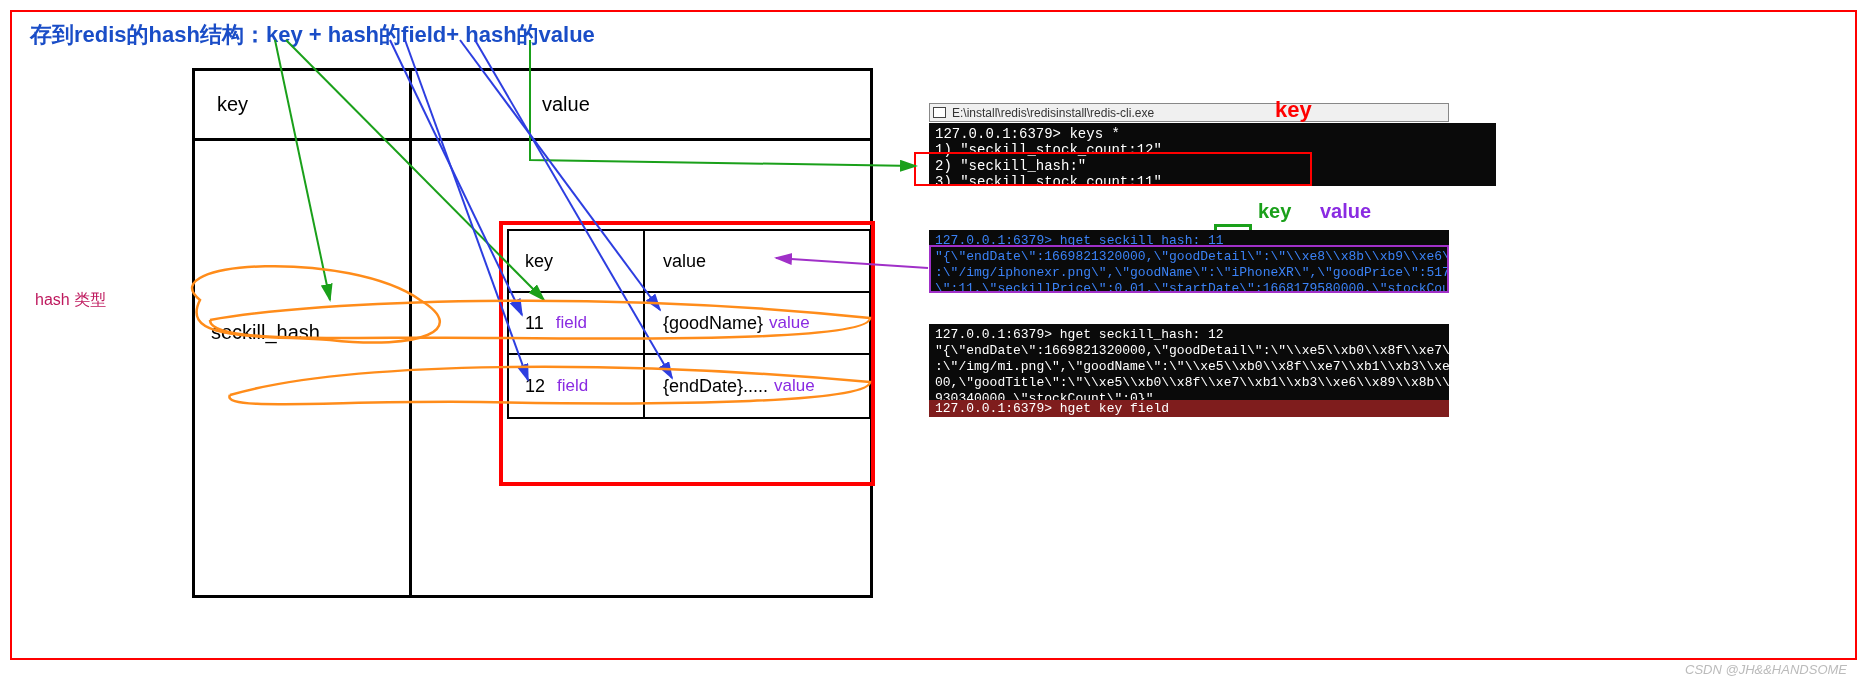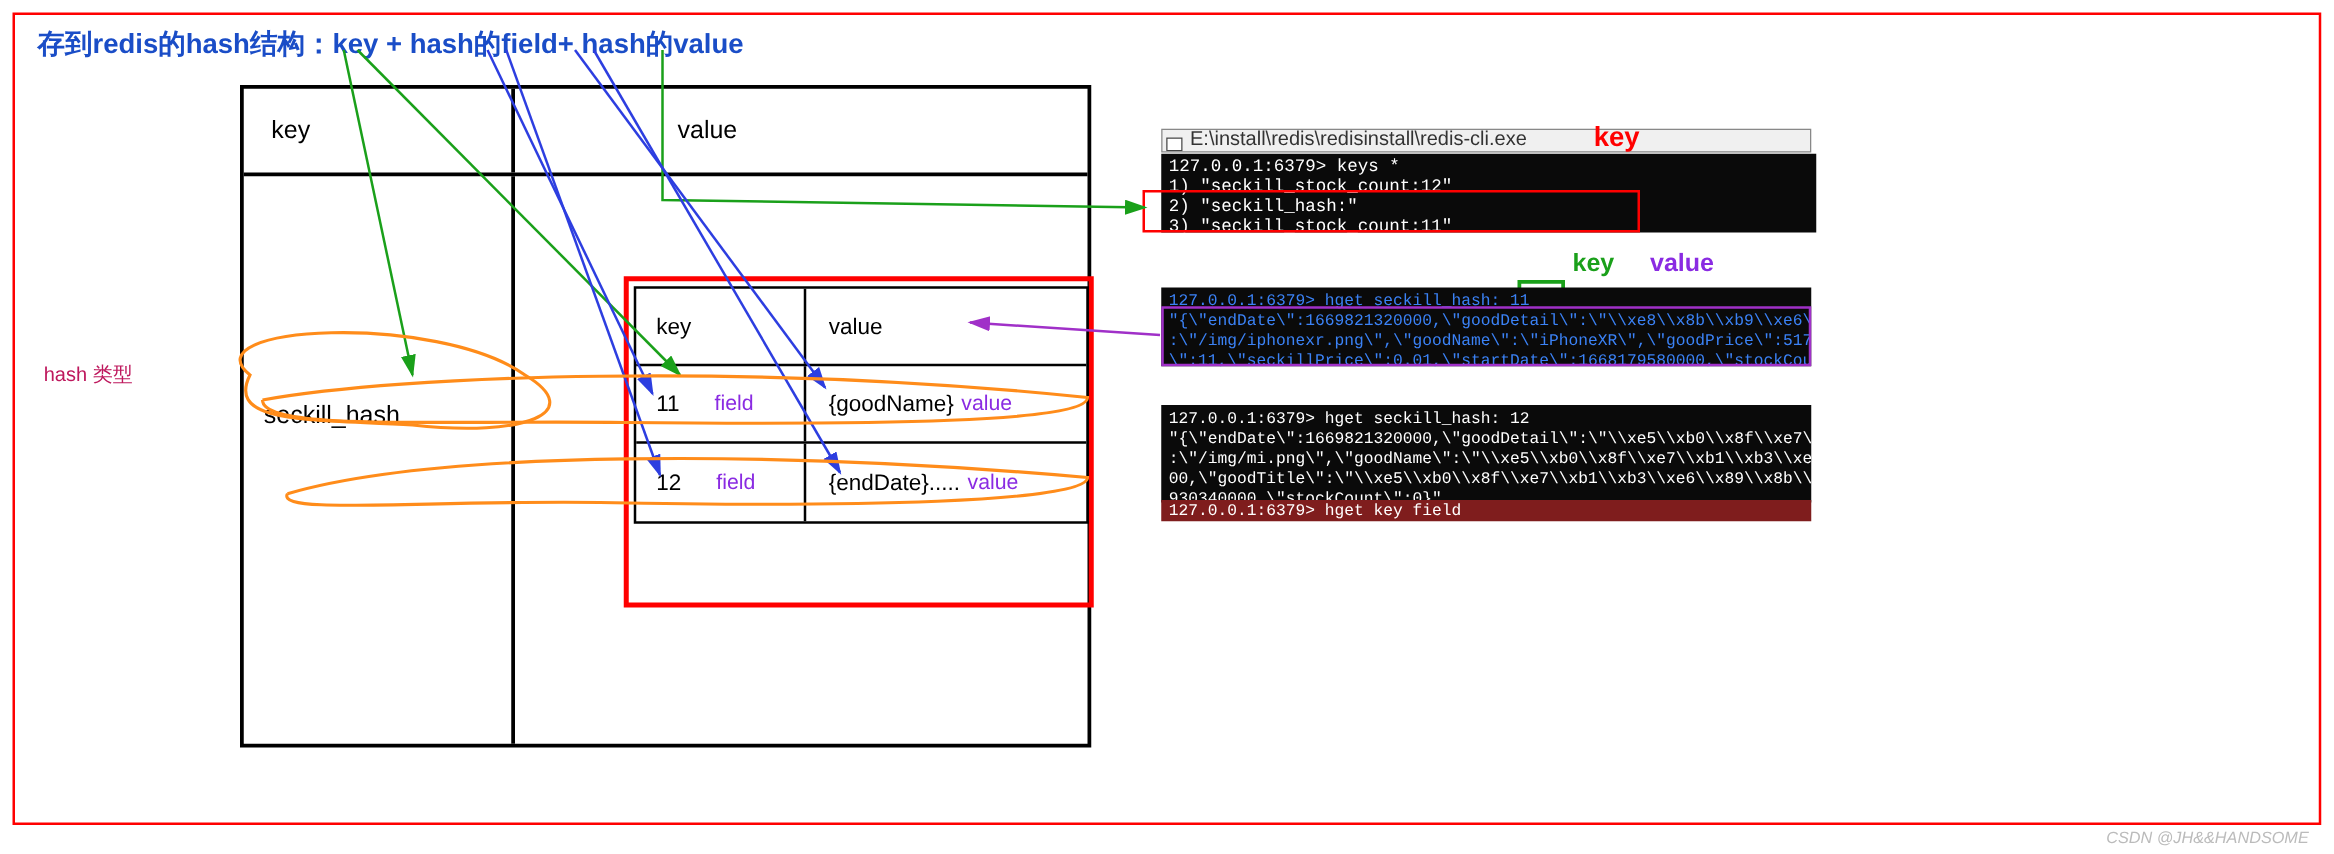--- a/index.html
+++ b/index.html
@@ -14,26 +14,26 @@
   .outer-body { display:flex; height:calc(100% - 70px); }
   .outer-body-key { width:217px; border-right:3px solid #000; position:relative; }
   .seckill-label { position:absolute; top:180px; left:16px; font-size:20px; }
   .outer-body-val { flex:1; position:relative; }
   .inner-red-border { position:absolute; left:87px; top:80px; width:376px; height:265px; border:4px solid red; }
   .inner-black { position:absolute; left:4px; top:4px; width:364px; height:190px; border:2px solid #000; }
   .inner-row { height:62px; display:flex; border-bottom:2px solid #000; }
   .inner-row:last-child { border-bottom:none;border-radius:15px; }
   .inner-c1 { width:136px; border-right:2px solid #000; padding-left:16px; display:flex; align-items:center; font-size:18px; }
   .inner-c2 { flex:1; padding-left:18px; display:flex; align-items:center; font-size:18px; }
-  .field-lbl { color:#8a2be2; font-size:17px; margin-left:28px; }
+  .field-lbl { color:#8a2be2; font-size:17px; margin-left:12px; }
   .value-lbl { color:#8a2be2; font-size:17px; margin-left:6px; }
-  .term-title-bar { position:absolute; left:929px; top:103px; width:520px; height:19px; background:#f0f0f0; border:1px solid #888; display:flex; align-items:flex-end; font-size:16px; padding-left:3px; color:#333; }
+  .term-title-bar { position:absolute; left:929px; top:103px; width:520px; height:19px; background:#f0f0f0; border:1px solid #888; display:flex; align-items:center; font-size:12px; padding-left:3px; color:#333; }
   .term-title-bar .ticon { width:13px; height:11px; background:#fff; border:1px solid #444; margin-right:6px; display:inline-block; }
   .term-key-lbl { position:absolute; left:1275px; top:97px; color:red; font-size:22px; font-weight:bold; }
-  .term1 { position:absolute; left:929px; top:123px; width:524px; height:63px; background:#0a0a0a; color:#fff; font-family:"Courier New",monospace; font-size:14px; padding:3px 6px; line-height:16px; white-space:pre; overflow:hidden; }
+  .term1 { position:absolute; left:929px; top:123px; width:567px; height:63px; background:#0a0a0a; color:#fff; font-family:"Courier New",monospace; font-size:14px; padding:3px 6px; line-height:16px; white-space:pre; overflow:hidden; }
   .keys-red-box { position:absolute; left:914px; top:152px; width:398px; height:34px; border:2px solid red; }
   .lbl-key2 { position:absolute; left:1258px; top:200px; color:#1aa01a; font-size:20px; font-weight:bold; }
   .lbl-value2 { position:absolute; left:1320px; top:200px; color:#8a2be2; font-size:20px; font-weight:bold; }
   .green-box { position:absolute; left:1214px; top:224px; width:38px; height:34px; border:3px solid #1aa01a; }
   .term2 { position:absolute; left:929px; top:230px; width:520px; height:63px; background:#0a0a0a; color:#3b82f6; font-family:"Courier New",monospace; font-size:13px; padding:3px 6px; line-height:16px; white-space:pre; overflow:hidden; }
   .purple-box { position:absolute; left:929px; top:245px; width:520px; height:48px; border:2px solid #a030c8; }
   .term3 { position:absolute; left:929px; top:309px; width:520px; height:78px; background:#0a0a0a; color:#fff; font-family:"Courier New",monospace; font-size:13px; padding:3px 6px; line-height:16px; white-space:pre; overflow:hidden;margin-top:15px; }
   .term4 { position:absolute; left:929px; top:400px; width:520px; height:17px; background:#7f1d1d; color:#fff; font-family:"Courier New",monospace; font-size:13px; padding:1px 6px; line-height:15px; white-space:pre; overflow:hidden; }
   svg.overlay { position:absolute; left:0; top:0; width:1867px; height:683px; pointer-events:none; }
   .watermark { position:absolute; right:20px; bottom:6px; color:#bbb; font-size:13px;font-style:italic; }

